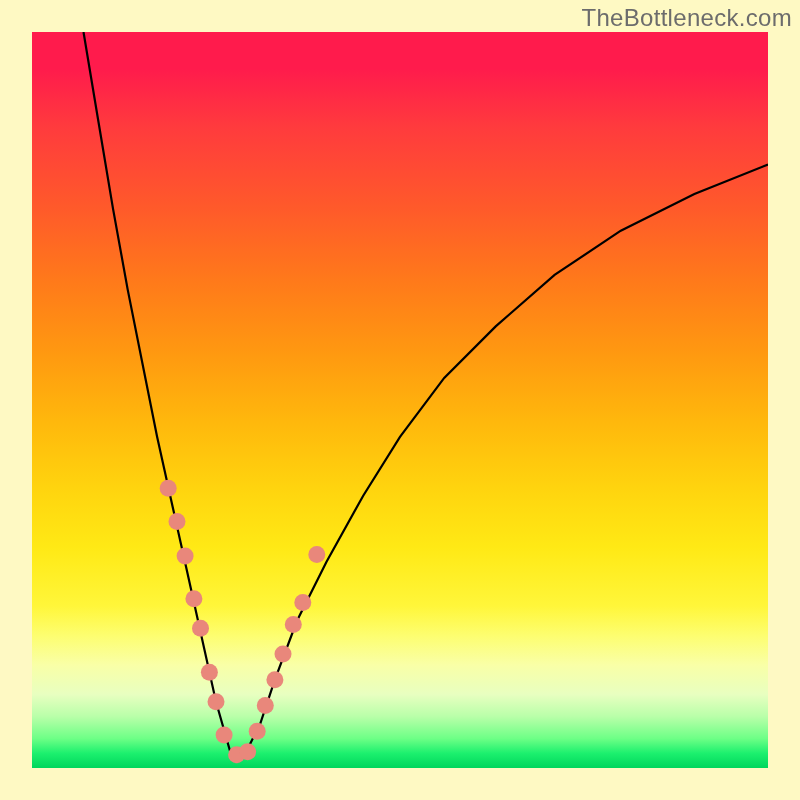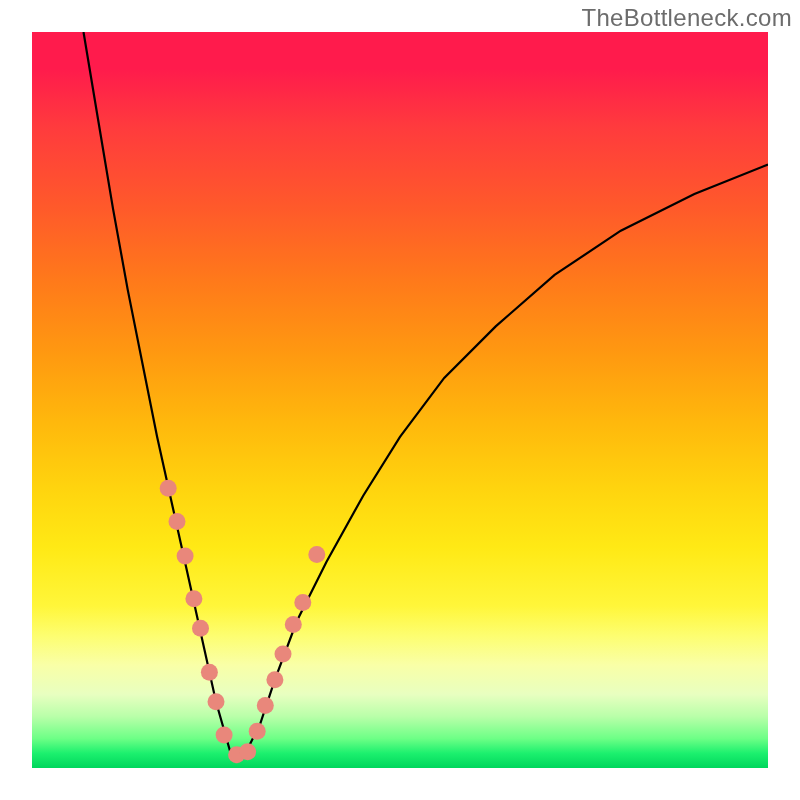--- a/index.html
+++ b/index.html
@@ -8,21 +8,21 @@
     width: 800px;
     height: 800px;
     overflow: hidden;
     background: #000;
     font-family: Arial, Helvetica, sans-serif;
   }
   .frame {
     position: relative;
     width: 800px;
     height: 800px;
-    background: #ffffff;
+    background: #fef9c3;
   }
   .plot {
     position: absolute;
     left: 32px;
     top: 32px;
     width: 736px;
     height: 736px;
     background: linear-gradient(
       to bottom,
       #ff1b4c 0%,

